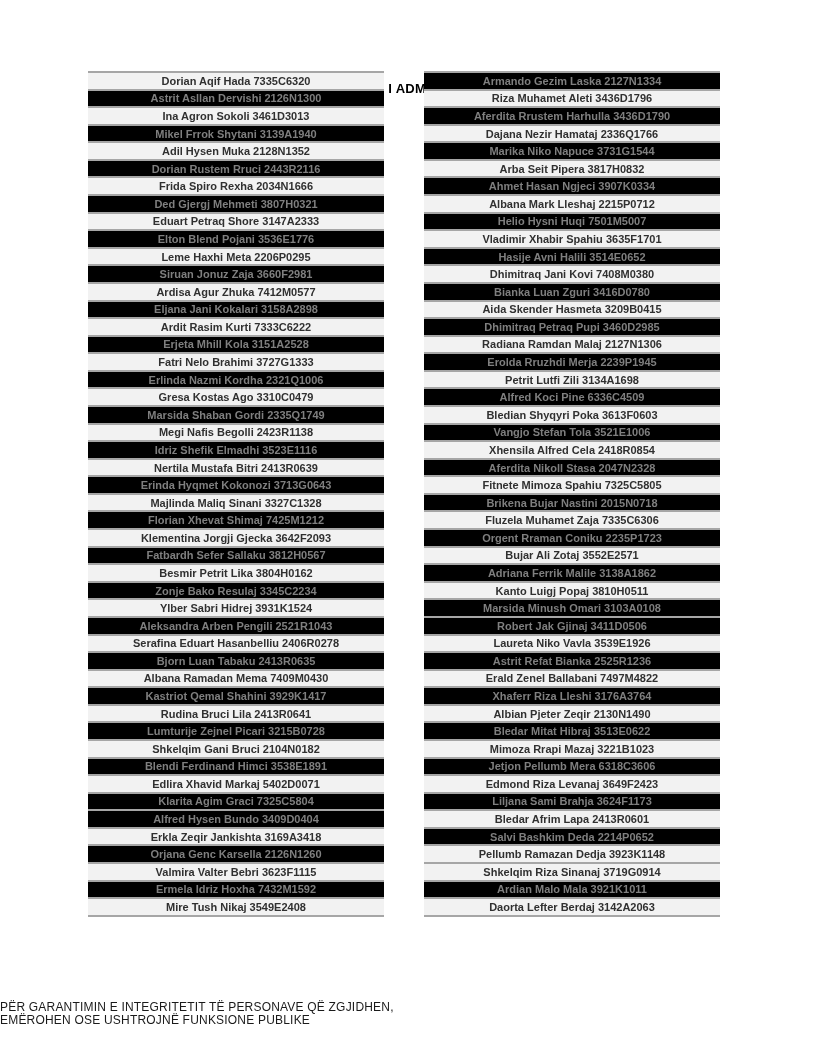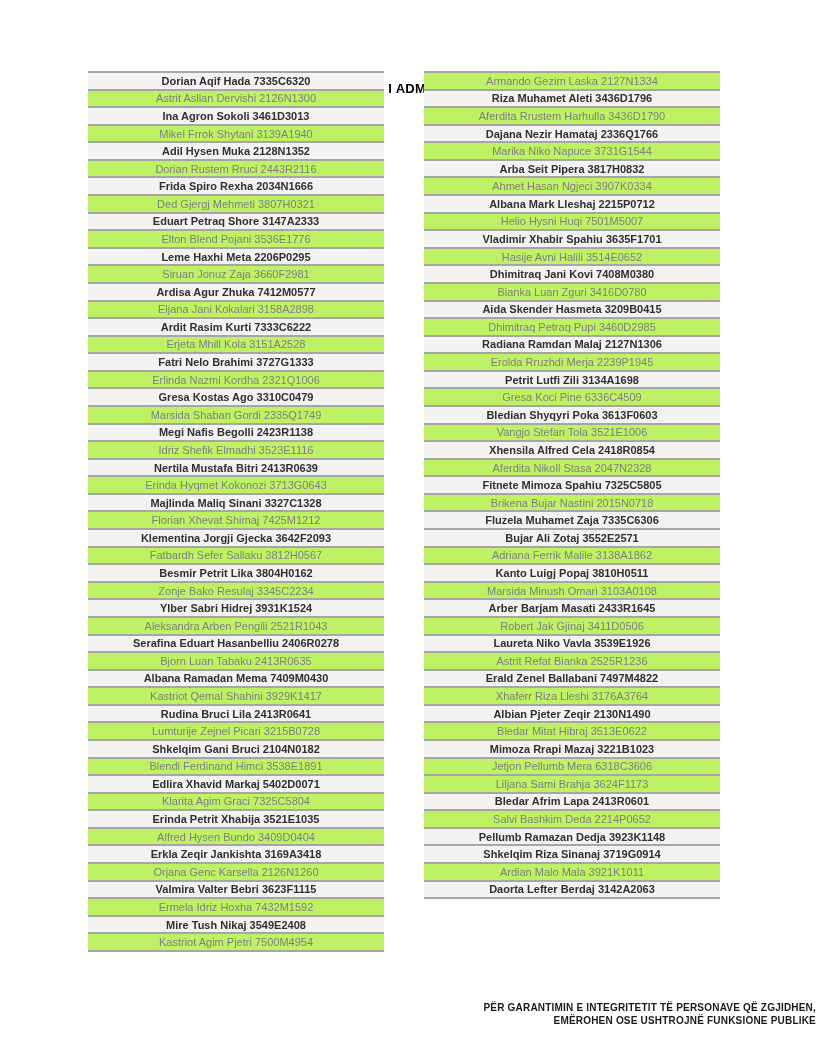--- a/index.html
+++ b/index.html
@@ -33,35 +33,35 @@
     box-sizing: border-box;
     border-bottom: 2px solid var(--row-border, #a6a6a6);
     display: flex;
     align-items: center;
     justify-content: center;
     font-size: 11px;
     white-space: nowrap;
     overflow: hidden;
   }
   .row.plain {
-    background: #bef264;
+    background: #000000;
     color: var(--text-plain, #7f7f7f);
-    font-weight: normal;
+    font-weight: bold;
   }
   .row.shaded {
     background: var(--row-shaded-bg, #f2f2f2);
     color: var(--text-shaded, #303030);
     font-weight: bold;
   }
   .doc-footer {
     position: absolute;
     top: 1001px; left: 0; width: 816px;
-    text-align: right;
-    font-size: 10px;
-    font-weight: bold;
+    text-align: left;
+    font-size: 12px;
+    font-weight: normal;
     color: #1a1a1a;
     line-height: 13px;
     letter-spacing: 0.2px;
   }
 </style>
 </head>
 <body>
 
 <div class="doc-title">DEPARTAMENTI I ADMINISTRATES PUBLIKE</div>
 
@@ -101,28 +101,26 @@
     <div class="row shaded">Serafina Eduart Hasanbelliu 2406R0278</div>
     <div class="row plain">Bjorn Luan Tabaku 2413R0635</div>
     <div class="row shaded">Albana Ramadan Mema 7409M0430</div>
     <div class="row plain">Kastriot Qemal Shahini 3929K1417</div>
     <div class="row shaded">Rudina Bruci Lila 2413R0641</div>
     <div class="row plain">Lumturije Zejnel Picari 3215B0728</div>
     <div class="row shaded">Shkelqim Gani Bruci 2104N0182</div>
     <div class="row plain">Blendi Ferdinand Himci 3538E1891</div>
     <div class="row shaded">Edlira Xhavid Markaj 5402D0071</div>
     <div class="row plain">Klarita Agim Graci 7325C5804</div>
-    <div class="row shaded">Erinda Petrit Xhabija 3521E1035</div>
     <div class="row plain">Alfred Hysen Bundo 3409D0404</div>
     <div class="row shaded">Erkla Zeqir Jankishta 3169A3418</div>
     <div class="row plain">Orjana Genc Karsella 2126N1260</div>
     <div class="row shaded">Valmira Valter Bebri 3623F1115</div>
     <div class="row plain">Ermela Idriz Hoxha 7432M1592</div>
     <div class="row shaded">Mire Tush Nikaj 3549E2408</div>
-    <div class="row plain">Kastriot Agim Pjetri 7500M4954</div>
   </div>
 
 <div class="name-column right">
     <div class="row plain">Armando Gezim Laska 2127N1334</div>
     <div class="row shaded">Riza Muhamet Aleti 3436D1796</div>
     <div class="row plain">Aferdita Rrustem Harhulla 3436D1790</div>
     <div class="row shaded">Dajana Nezir Hamataj 2336Q1766</div>
     <div class="row plain">Marika Niko Napuce 3731G1544</div>
     <div class="row shaded">Arba Seit Pipera 3817H0832</div>
     <div class="row plain">Ahmet Hasan Ngjeci 3907K0334</div>
@@ -130,42 +128,43 @@
     <div class="row plain">Helio Hysni Huqi 7501M5007</div>
     <div class="row shaded">Vladimir Xhabir Spahiu 3635F1701</div>
     <div class="row plain">Hasije Avni Halili 3514E0652</div>
     <div class="row shaded">Dhimitraq Jani Kovi 7408M0380</div>
     <div class="row plain">Bianka Luan Zguri 3416D0780</div>
     <div class="row shaded">Aida Skender Hasmeta 3209B0415</div>
     <div class="row plain">Dhimitraq Petraq Pupi 3460D2985</div>
     <div class="row shaded">Radiana Ramdan Malaj 2127N1306</div>
     <div class="row plain">Erolda Rruzhdi Merja 2239P1945</div>
     <div class="row shaded">Petrit Lutfi Zili 3134A1698</div>
-    <div class="row plain">Gresa Koci Pine 6336C4509</div>
+    <div class="row plain">Alfred Koci Pine 6336C4509</div>
     <div class="row shaded">Bledian Shyqyri Poka 3613F0603</div>
     <div class="row plain">Vangjo Stefan Tola 3521E1006</div>
     <div class="row shaded">Xhensila Alfred Cela 2418R0854</div>
     <div class="row plain">Aferdita Nikoll Stasa 2047N2328</div>
     <div class="row shaded">Fitnete Mimoza Spahiu 7325C5805</div>
     <div class="row plain">Brikena Bujar Nastini 2015N0718</div>
     <div class="row shaded">Fluzela Muhamet Zaja 7335C6306</div>
+    <div class="row plain">Orgent Rraman Coniku 2235P1723</div>
     <div class="row shaded">Bujar Ali Zotaj 3552E2571</div>
     <div class="row plain">Adriana Ferrik Malile 3138A1862</div>
     <div class="row shaded">Kanto Luigj Popaj 3810H0511</div>
     <div class="row plain">Marsida Minush Omari 3103A0108</div>
-    <div class="row shaded">Arber Barjam Masati 2433R1645</div>
     <div class="row plain">Robert Jak Gjinaj 3411D0506</div>
     <div class="row shaded">Laureta Niko Vavla 3539E1926</div>
     <div class="row plain">Astrit Refat Bianka 2525R1236</div>
     <div class="row shaded">Erald Zenel Ballabani 7497M4822</div>
     <div class="row plain">Xhaferr Riza Lleshi 3176A3764</div>
     <div class="row shaded">Albian Pjeter Zeqir 2130N1490</div>
     <div class="row plain">Bledar Mitat Hibraj 3513E0622</div>
     <div class="row shaded">Mimoza Rrapi Mazaj 3221B1023</div>
     <div class="row plain">Jetjon Pellumb Mera 6318C3606</div>
+    <div class="row shaded">Edmond Riza Levanaj 3649F2423</div>
     <div class="row plain">Liljana Sami Brahja 3624F1173</div>
     <div class="row shaded">Bledar Afrim Lapa 2413R0601</div>
     <div class="row plain">Salvi Bashkim Deda 2214P0652</div>
     <div class="row shaded">Pellumb Ramazan Dedja 3923K1148</div>
     <div class="row shaded">Shkelqim Riza Sinanaj 3719G0914</div>
     <div class="row plain">Ardian Malo Mala 3921K1011</div>
     <div class="row shaded">Daorta Lefter Berdaj 3142A2063</div>
   </div>
 
 <div class="doc-footer">

